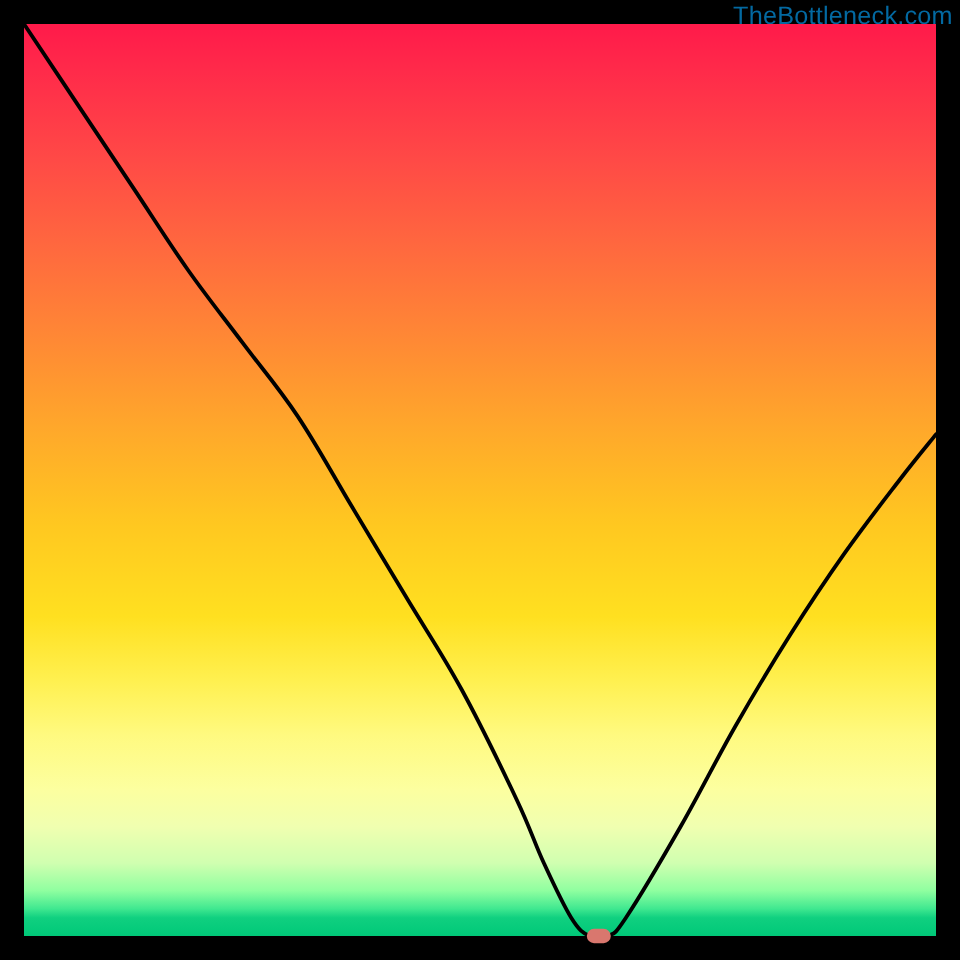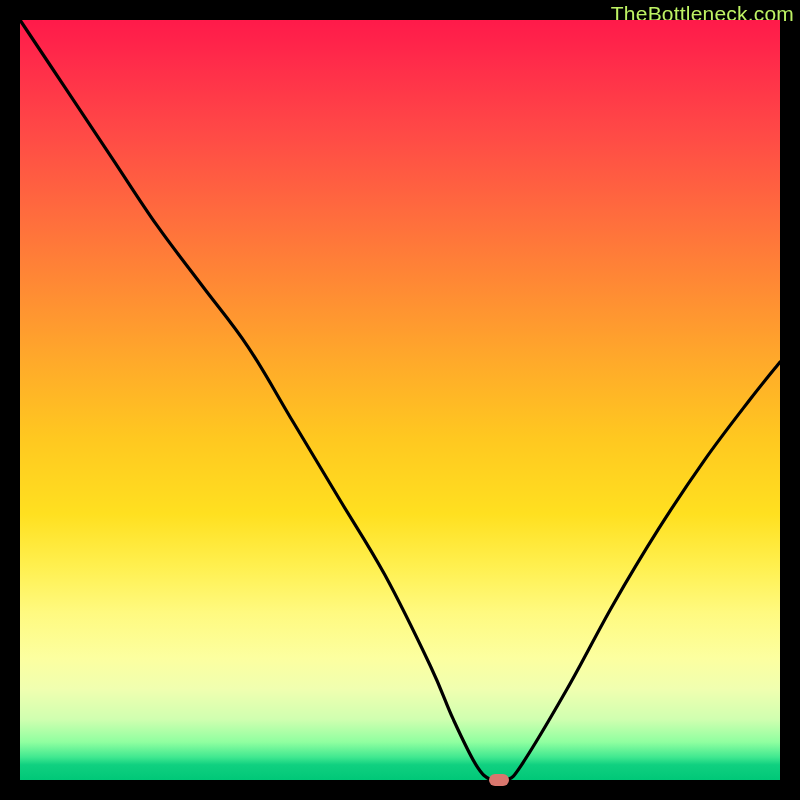--- a/index.html
+++ b/index.html
@@ -42,21 +42,21 @@
       #00c878 100%
     );
   }
   .watermark {
     position: absolute;
     top: 2px;
     right: 6px;
     font-family: Arial, Helvetica, sans-serif;
     font-size: 21px;
     font-weight: 500;
-    color: #bef264;
+    color: #0369a1;
     letter-spacing: 0.2px;
   }
   svg.curve-layer {
     position: absolute;
     left: 0;
     top: 0;
     width: 760px;
     height: 760px;
     overflow: visible;
   }

